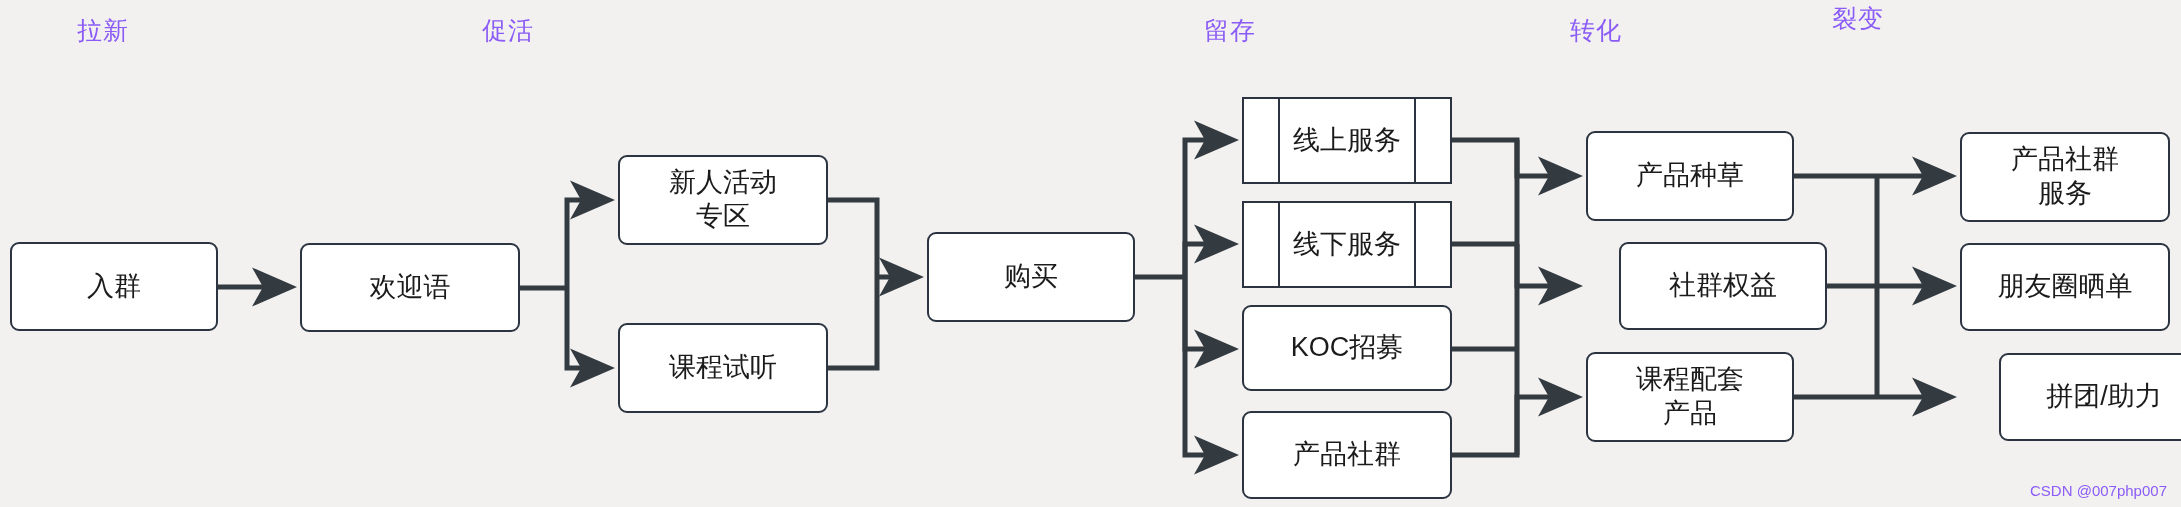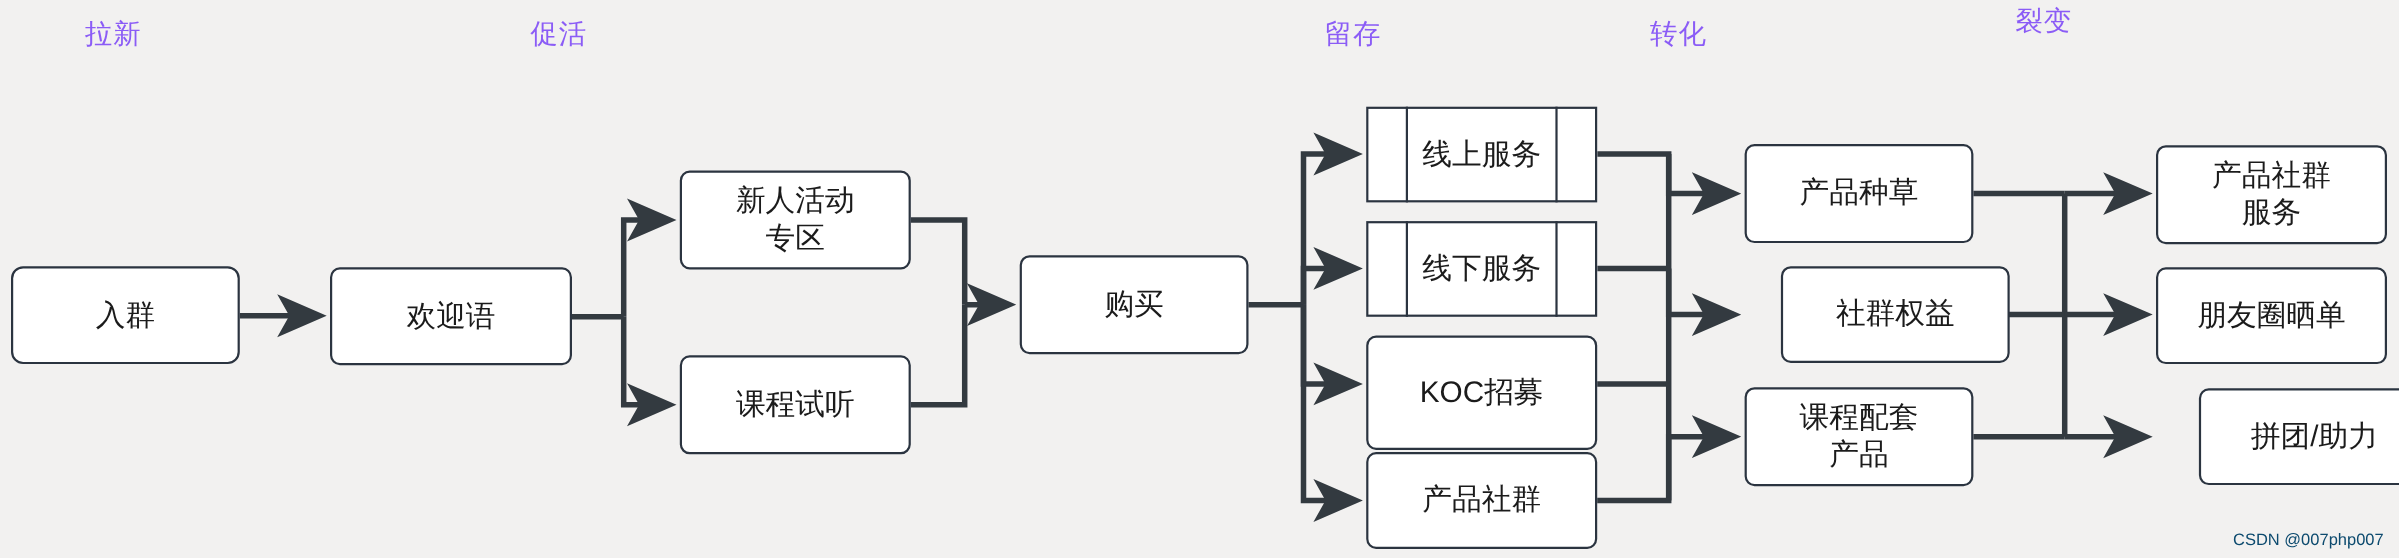--- a/index.html
+++ b/index.html
@@ -47,21 +47,21 @@
     background:#2b3440;
   }
   .node.proc::before{left:34px;}
   .node.proc::after{right:34px;}
   .node .lbl{pointer-events:none;}
   svg#edges{position:absolute;left:0;top:0;width:2181px;height:507px;overflow:visible;}
   .wm{
     position:absolute;
     right:14px;bottom:8px;
     font-size:15px;
-    color:#0c4a6e;
+    color:#8b5cf6;
     white-space:nowrap;
   }
 </style>
 </head>
 <body>
 
 <div id="stage">
 
   <svg id="edges" viewBox="0 0 2181 507" xmlns="http://www.w3.org/2000/svg">
     <defs>
@@ -100,32 +100,32 @@
       <path d="M1877,176 L1877,397"></path>
       <path d="M1877,176 L1950,176" marker-end="url(#ah)"></path>
       <path d="M1877,286 L1950,286" marker-end="url(#ah)"></path>
       <path d="M1877,397 L1950,397" marker-end="url(#ah)"></path>
     </g>
   </svg>
 
   <div class="hdr" style="left:103px;top:14px;">拉新</div>
   <div class="hdr" style="left:508px;top:14px;">促活</div>
   <div class="hdr" style="left:1230px;top:14px;">留存</div>
-  <div class="hdr" style="left:1526px;top:14px;">转化</div>
+  <div class="hdr" style="left:1596px;top:14px;">转化</div>
   <div class="hdr" style="left:1858px;top:2px;">裂变</div>
 
-  <div class="node" style="left:10px;top:242px;width:208px;height:89px;border-radius:11px;"><span class="lbl">入群</span></div>
+  <div class="node" style="left:10px;top:242px;width:208px;height:89px;"><span class="lbl">入群</span></div>
   <div class="node" style="left:300px;top:243px;width:220px;height:89px;"><span class="lbl">欢迎语</span></div>
   <div class="node" style="left:618px;top:155px;width:210px;height:90px;"><span class="lbl">新人活动
 专区</span></div>
   <div class="node" style="left:618px;top:323px;width:210px;height:90px;"><span class="lbl">课程试听</span></div>
   <div class="node" style="left:927px;top:232px;width:208px;height:90px;"><span class="lbl">购买</span></div>
   <div class="node proc" style="left:1242px;top:97px;width:210px;height:87px;"><span class="lbl">线上服务</span></div>
   <div class="node proc" style="left:1242px;top:201px;width:210px;height:87px;"><span class="lbl">线下服务</span></div>
-  <div class="node" style="left:1242px;top:305px;width:210px;height:104px;"><span class="lbl">KOC招募</span></div>
+  <div class="node" style="left:1242px;top:305px;width:210px;height:86px;"><span class="lbl">KOC招募</span></div>
   <div class="node" style="left:1242px;top:411px;width:210px;height:88px;"><span class="lbl">产品社群</span></div>
   <div class="node" style="left:1586px;top:131px;width:208px;height:90px;"><span class="lbl">产品种草</span></div>
   <div class="node" style="left:1586px;top:242px;width:208px;height:88px;margin-left:33px;"><span class="lbl">社群权益</span></div>
   <div class="node" style="left:1586px;top:352px;width:208px;height:90px;"><span class="lbl">课程配套
 产品</span></div>
   <div class="node" style="left:1960px;top:132px;width:210px;height:90px;"><span class="lbl">产品社群
 服务</span></div>
   <div class="node" style="left:1960px;top:243px;width:210px;height:88px;"><span class="lbl">朋友圈晒单</span></div>
   <div class="node" style="left:1999px;top:353px;width:210px;height:88px;"><span class="lbl">拼团/助力</span></div>
 

